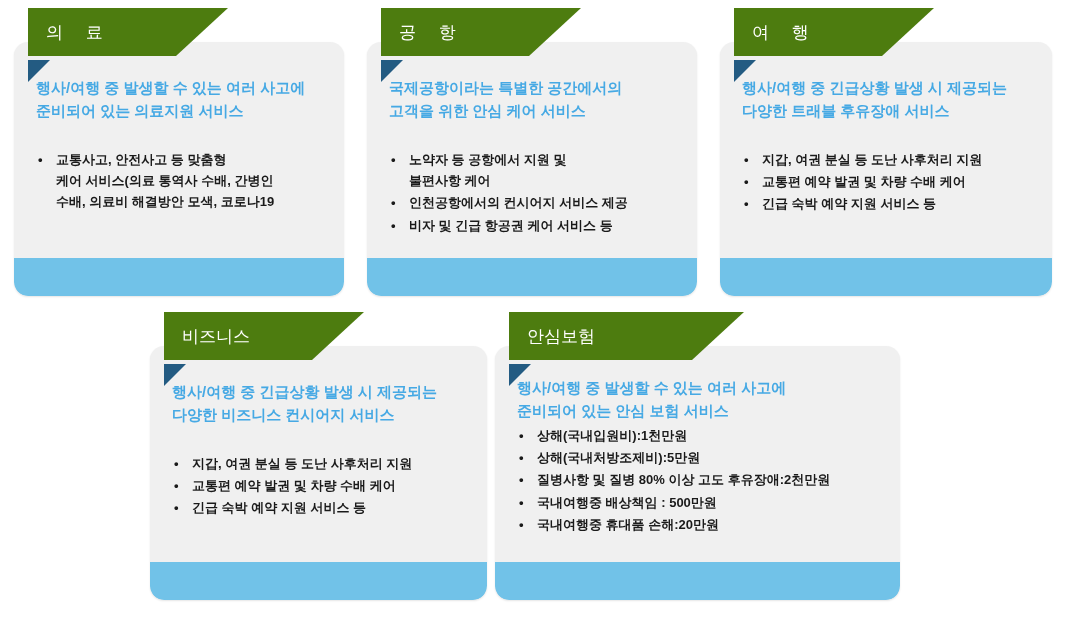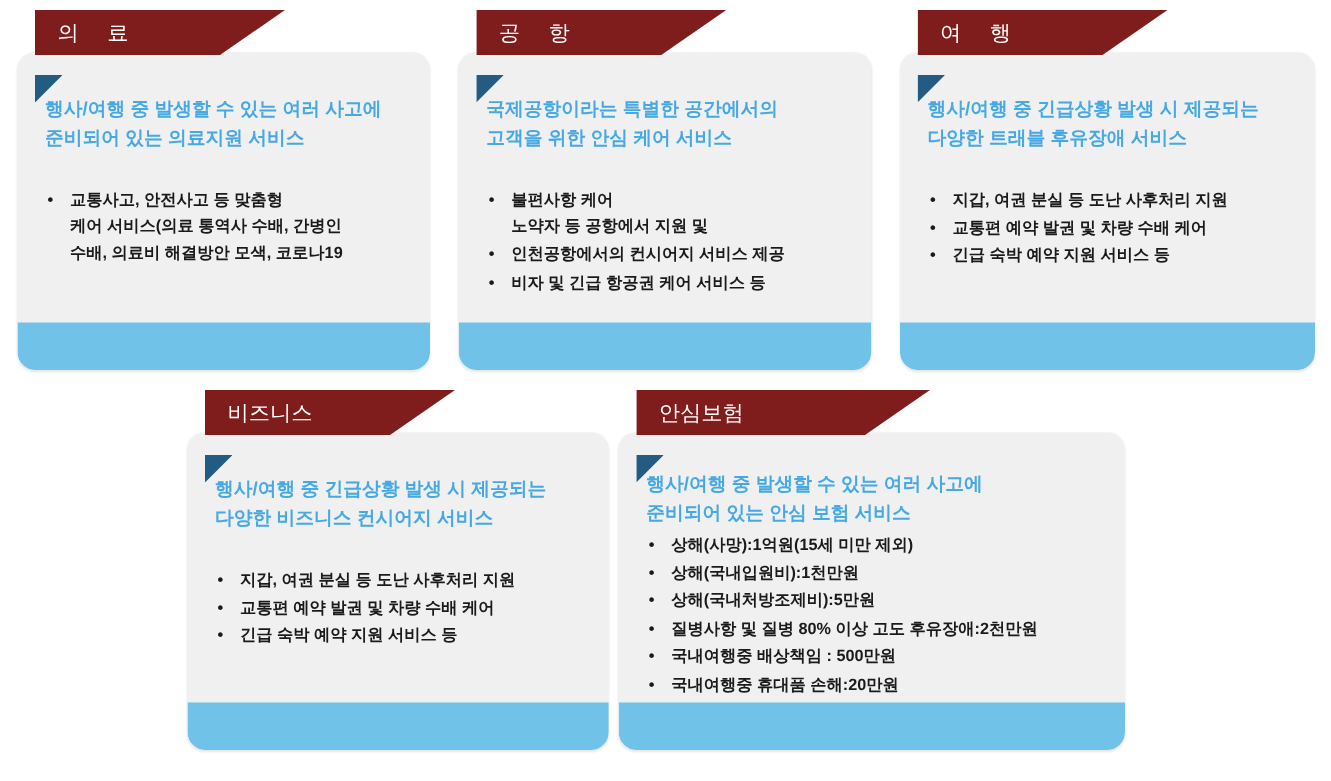--- a/index.html
+++ b/index.html
@@ -42,22 +42,22 @@
     background: #71c2e8;
     border-bottom-left-radius: 14px;
     border-bottom-right-radius: 14px;
   }
 
   
   .ribbon {
     position: absolute;
     left: 14px;
     top: 0;
-    height: 36px;
-    background: #7f1d1d;
+    height: 48px;
+    background: #4d7c0f;
     color: #ffffff;
     z-index: 4;
     clip-path: polygon(0 0, 100% 0, calc(100% - 52px) 100%, 0 100%);
     display: flex;
     align-items: center;
   }
   .ribbon-label {
     display: block;
     padding-left: 18px;
     font-size: 17px;
@@ -182,22 +182,22 @@
   </div>
   <div class="ribbon-fold"></div>
   <div class="card-body">
     <div class="content">
       <p class="lead">
         <span class="lead-line">국제공항이라는 특별한 공간에서의</span>
         <span class="lead-line">고객을 위한 안심 케어 서비스</span>
       </p>
       <ul class="bullets gap-lg">
         <li>
+          <span class="sub-line">노약자 등 공항에서 지원 및</span>
           <span class="sub-line">불편사항 케어</span>
-          <span class="sub-line">노약자 등 공항에서 지원 및</span>
         </li>
         <li>인천공항에서의 컨시어지 서비스 제공</li>
         <li>비자 및 긴급 항공권 케어 서비스 등</li>
       </ul>
     </div>
     <div class="card-footer"></div>
   </div>
 </div>
 
 <div class="card" id="card-travel">
@@ -247,21 +247,20 @@
     <span class="ribbon-label">안심보험</span>
   </div>
   <div class="ribbon-fold"></div>
   <div class="card-body">
     <div class="content tight">
       <p class="lead">
         <span class="lead-line">행사/여행 중 발생할 수 있는 여러 사고에</span>
         <span class="lead-line">준비되어 있는 안심 보험 서비스</span>
       </p>
       <ul class="bullets gap-sm">
-        <li>상해(사망):1억원(15세 미만 제외)</li>
         <li>상해(국내입원비):1천만원</li>
         <li>상해(국내처방조제비):5만원</li>
         <li>질병사항 및 질병 80% 이상 고도 후유장애:2천만원</li>
         <li>국내여행중 배상책임 : 500만원</li>
         <li>국내여행중 휴대품 손해:20만원</li>
       </ul>
     </div>
     <div class="card-footer"></div>
   </div>
 </div>

